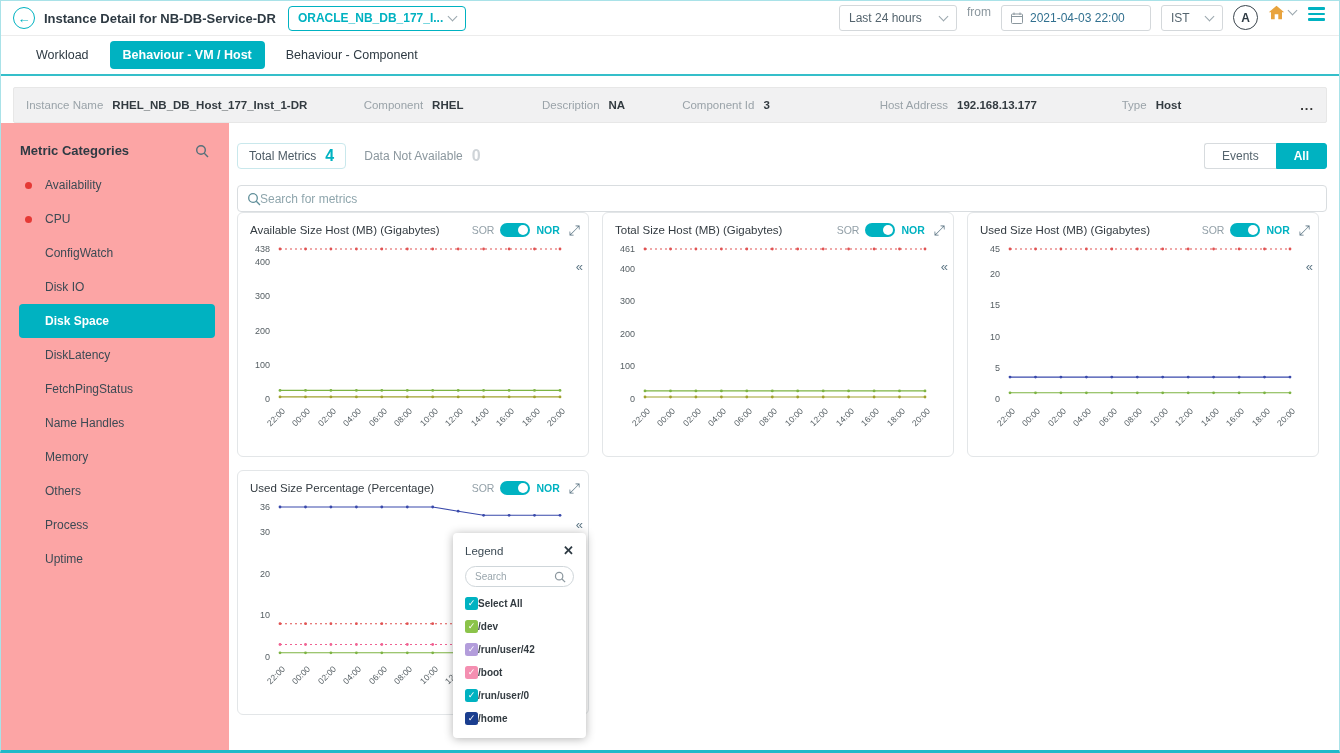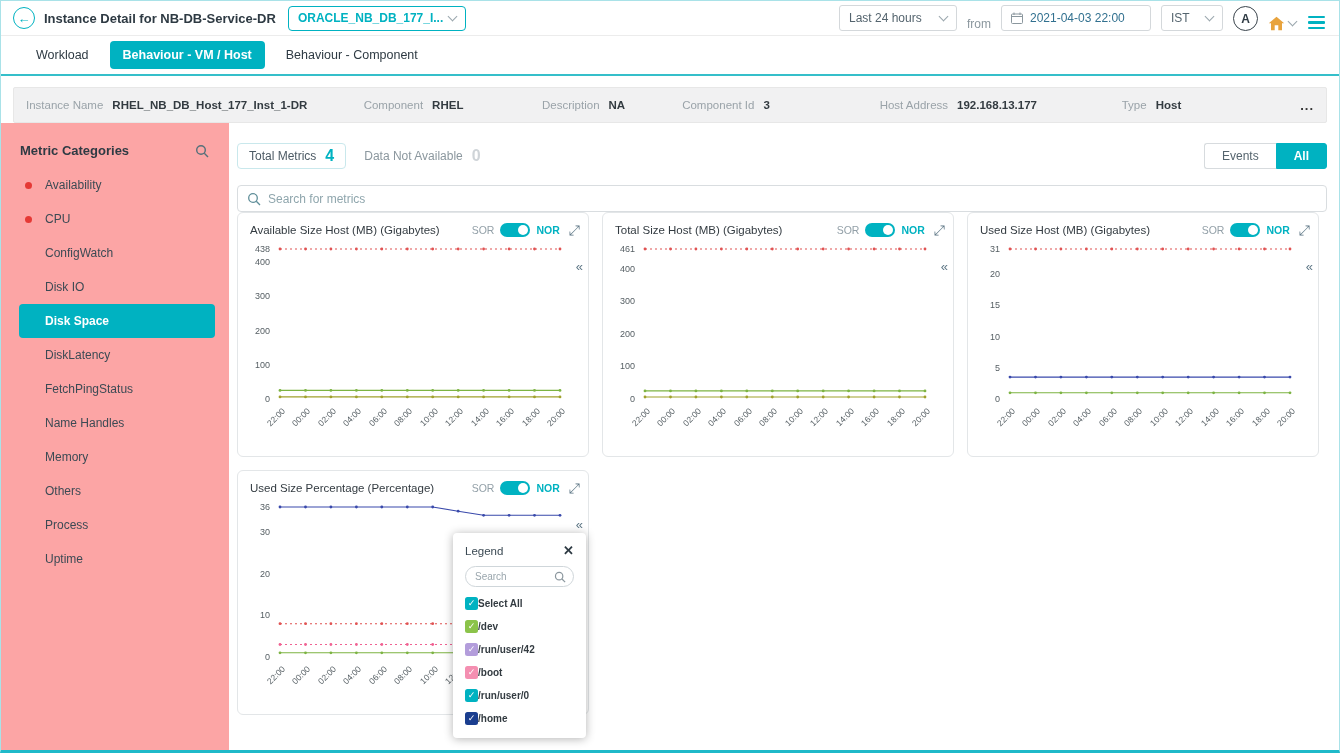--- a/index.html
+++ b/index.html
@@ -6,21 +6,21 @@
   html,body{background:#f4f6f7}
   body{font-family:"Liberation Sans",sans-serif}
   .page{position:relative;width:1340px;height:753px;background:#fff;border:1px solid #a9e2e8;border-bottom:3px solid #1fb9c9;overflow:hidden}
 
   
   .topbar{position:absolute;top:0;left:0;right:0;height:35px;display:flex;align-items:center;padding:0 12px;border-bottom:1px solid #ececec;background:#fff;z-index:6}
   .back-btn{width:22px;height:22px;border-radius:50%;border:1.5px solid #00b2c1;color:#00b2c1;display:flex;align-items:center;justify-content:center;font-size:13px;background:#fff;cursor:pointer;flex:none}
   .tb-title{font-size:13px;font-weight:bold;color:#2e3a43;margin:0 12px 0 9px;white-space:nowrap}
   .inst-dd{display:flex;align-items:center;justify-content:space-between;border:1px solid #00b2c1;border-radius:4px;height:25px;padding:0 9px;color:#00b2c1;font-size:12px;font-weight:bold;width:178px;cursor:pointer;background:#fff}
   .caret{width:7px;height:7px;border-right:1.5px solid #9aa6ad;border-bottom:1.5px solid #9aa6ad;transform:rotate(45deg);margin-top:-4px;flex:none}
-  .tb-right{margin-left:auto;display:flex;align-items:flex-end;gap:10px}
+  .tb-right{margin-left:auto;display:flex;align-items:flex-start;gap:10px}
   .select-box{height:26px;border:1px solid #d4d8db;border-radius:3px;display:flex;align-items:center;justify-content:space-between;padding:0 9px;font-size:12px;color:#54646e;background:#fff;cursor:pointer}
   .w-time{width:118px}.w-tz{width:62px}
   .from-lbl{font-size:12px;color:#8b979e}
   .date-box{height:26px;border:1px solid #d4d8db;border-radius:3px;display:flex;align-items:center;gap:7px;padding:0 9px;font-size:12px;color:#31708f;background:#fff;width:150px;cursor:pointer}
   .avatar{width:25px;height:25px;border-radius:50%;border:1.5px solid #3a444c;color:#2e3a43;font-size:12px;font-weight:bold;display:flex;align-items:center;justify-content:center;background:#fff;cursor:pointer}
   .home-wrap{display:flex;align-items:center;gap:4px;cursor:pointer}
   .burger{display:flex;flex-direction:column;gap:3px;cursor:pointer;padding:2px}
   .burger span{display:block;width:17px;height:2.5px;background:#00b2c1;border-radius:1px}
 
   
@@ -53,21 +53,21 @@
   .tm-chip{display:inline-flex;align-items:center;border:1px solid #c9e8ec;border-radius:4px;padding:3px 11px;background:#fff;cursor:pointer}
   .tm-label{font-size:12px;color:#4c5a64}
   .tm-count{font-size:16px;font-weight:bold;color:#00b2c1;margin-left:9px}
   .dna{display:flex;align-items:center;margin-left:18px;cursor:pointer}
   .dna-label{font-size:12px;color:#8b979e}
   .dna-count{font-size:16px;font-weight:bold;color:#cfd4d8;margin-left:9px}
   .seg{margin-left:auto;display:flex}
   .seg-btn{height:26px;padding:0 17px;font-size:12px;display:flex;align-items:center;border:1px solid #d7dbde;background:#fff;color:#55646e;cursor:pointer}
   .seg-btn.first{border-radius:3px 0 0 3px;border-right:none}
   .seg-btn.active{background:#00b2c1;border-color:#00b2c1;color:#fff;border-radius:0 3px 3px 0;font-weight:bold}
-  .metric-search{position:relative;margin-top:14px;height:27px;border:1px solid #d9dde0;border-radius:4px;display:flex;align-items:center;padding-left:30px;background:#fff}
+  .metric-search{position:relative;margin-top:14px;height:27px;border:1px solid #d9dde0;border-radius:4px;display:flex;align-items:center;padding-left:22px;background:#fff}
   .metric-search input{border:none;outline:none;width:100%;font-size:12px;color:#546671;background:transparent}
   .metric-search input::placeholder{color:#8fa6ad}
   .ms-icon{position:absolute;left:9px;top:6px}
 
   
   .charts{display:flex;flex-wrap:wrap;gap:13px}
   .chart-card{position:relative;width:352px;height:245px;border:1px solid #e3e6e8;border-radius:6px;background:#fff}
   .cc-head{display:flex;align-items:center;padding:10px 8px 2px 12px;gap:6px}
   .cc-title{font-size:11.5px;color:#333b41;flex:1;white-space:nowrap;overflow:hidden}
   .sor{font-size:10.5px;color:#93a0a8;flex:none}
@@ -403,21 +403,21 @@
             <span class="cc-title">Used Size Host (MB) (Gigabytes)</span>
             <span class="sor">SOR</span>
             <span class="toggle">
               <span class="knob"></span>
             </span>
             <span class="nor">NOR</span>
             <span class="expand">⤢</span>
           </div>
           <span class="collapse">«</span>
           <div class="cc-plot">
-            <span class="ytick" style="top: 3px;">31</span>
+            <span class="ytick" style="top: 3px;">45</span>
             <span class="ytick" style="top: 28px;">20</span>
             <span class="ytick" style="top: 59.25px;">15</span>
             <span class="ytick" style="top: 90.5px;">10</span>
             <span class="ytick" style="top: 121.75px;">5</span>
             <span class="ytick" style="top: 153px;">0</span>
             <svg width="288" height="156" style="position: absolute; left: 38px; top: 8px; overflow: visible;">
               <polyline points="4.0,0.0 29.5,0.0 54.9,0.0 80.4,0.0 105.8,0.0 131.3,0.0 156.7,0.0 182.2,0.0 207.6,0.0 233.1,0.0 258.5,0.0 284.0,0.0" fill="none" stroke="#e05252" stroke-width="1.1" stroke-dasharray="2,3"></polyline>
               <circle cx="4.0" cy="0.0" r="1.4" fill="#e05252"></circle>
               <circle cx="29.5" cy="0.0" r="1.4" fill="#e05252"></circle>
               <circle cx="54.9" cy="0.0" r="1.4" fill="#e05252"></circle>

